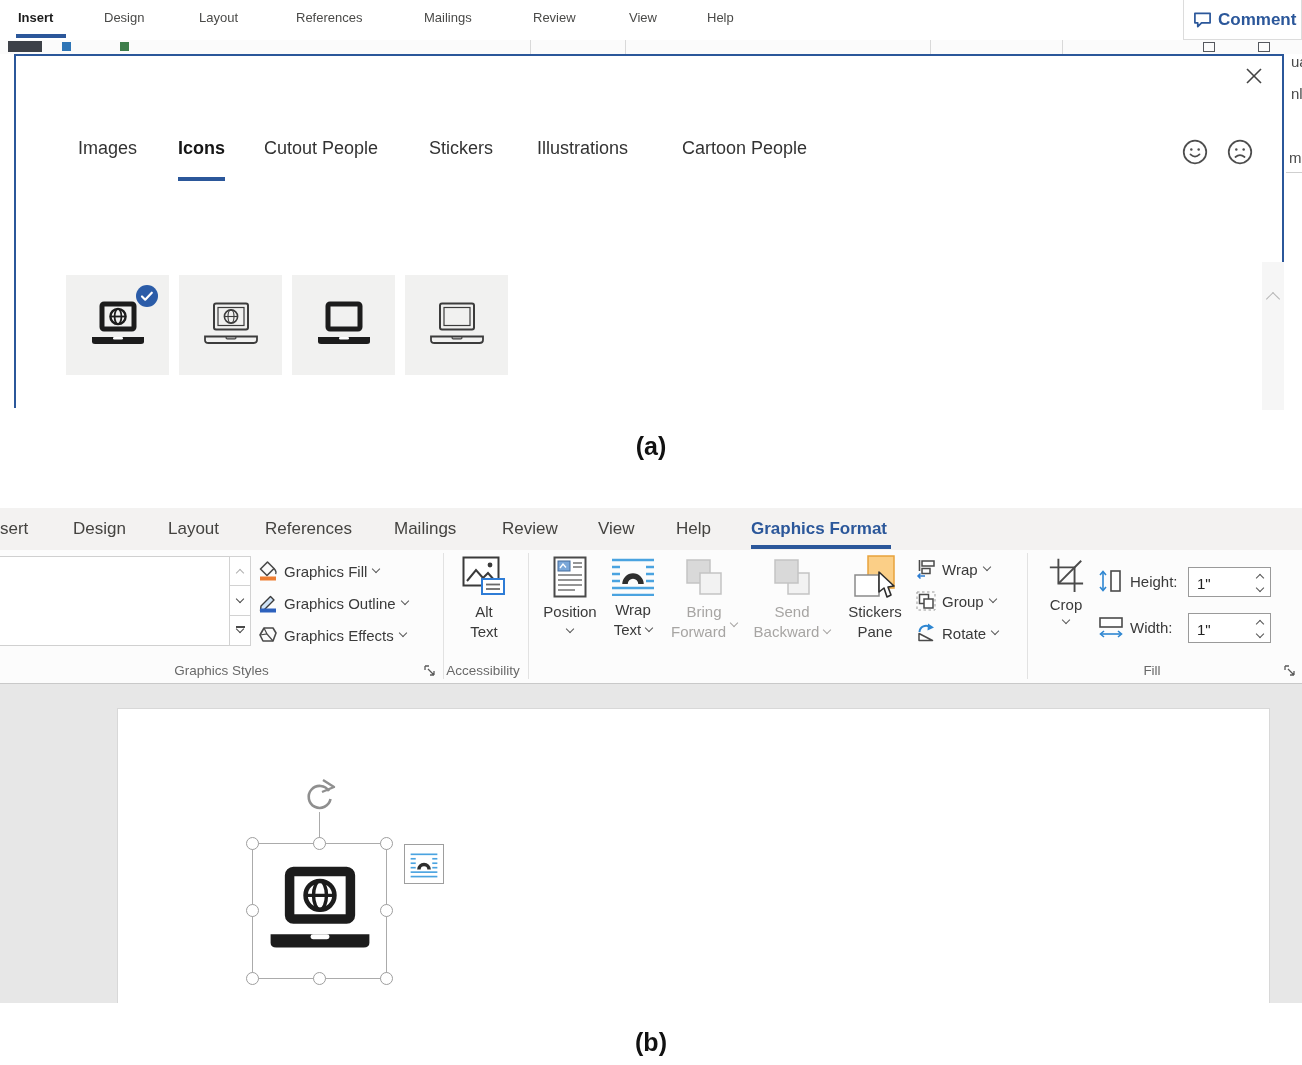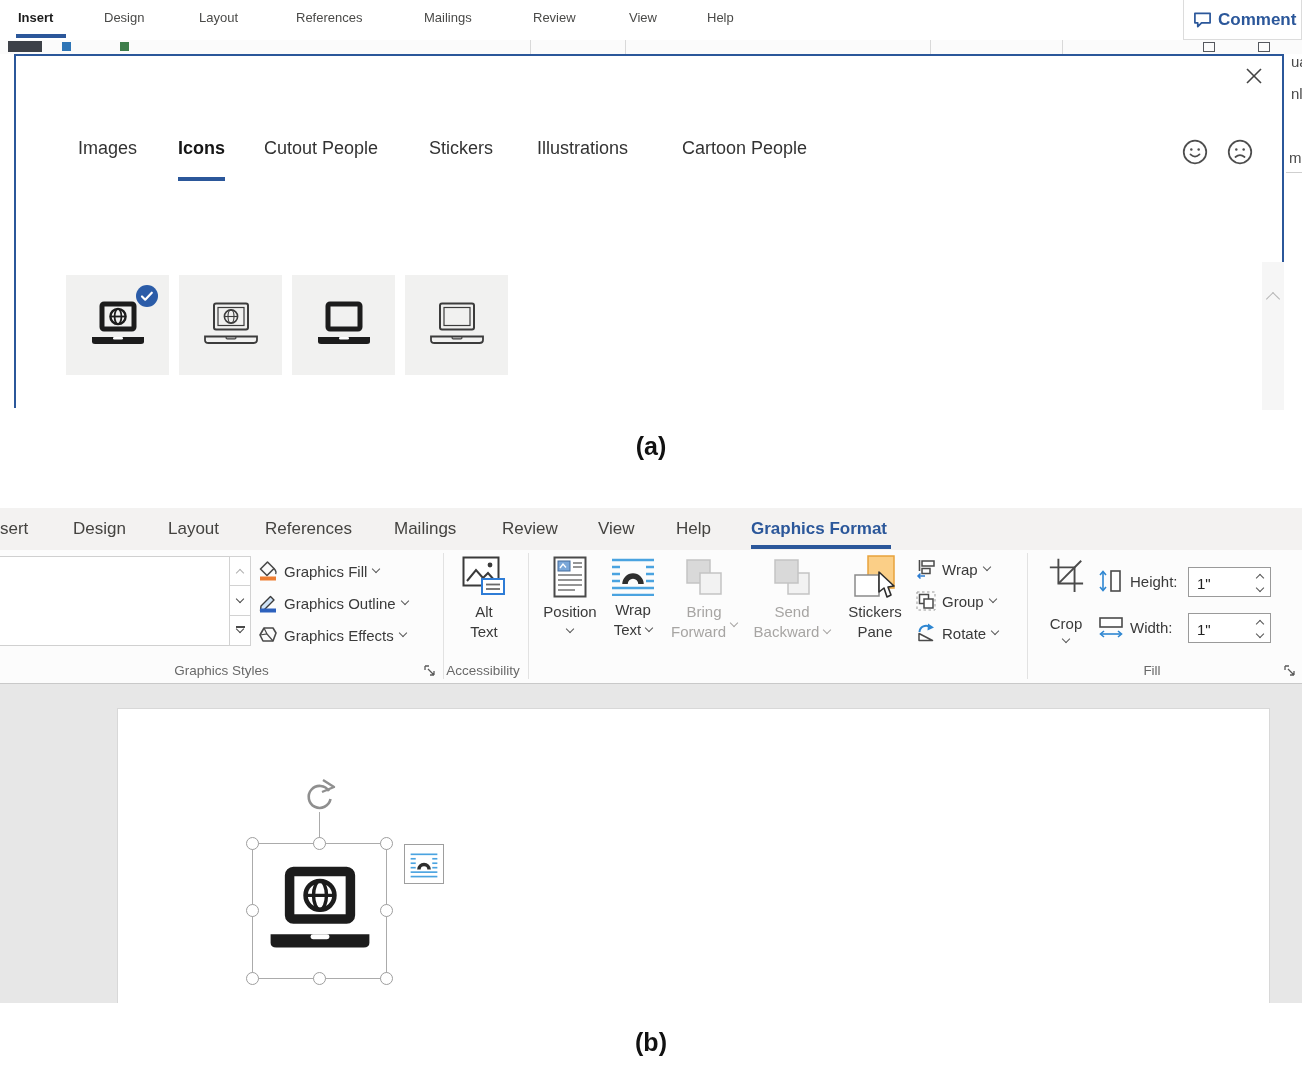--- a/index.html
+++ b/index.html
@@ -352,21 +352,21 @@
     </div>
 
     <div class="vsep" style="left:1027px;top:3px;"></div>
 
     <div class="rbtn-v" style="left:1042px;top:6px;width:48px;">
       <svg width="38" height="38" viewBox="0 0 40 40">
         <path d="M12 3 V29 H38" fill="none" stroke="#4a4a4a" stroke-width="2"></path>
         <path d="M3 12 H29 V38" fill="none" stroke="#4a4a4a" stroke-width="2"></path>
         <line x1="12" y1="29" x2="36" y2="5" stroke="#4a4a4a" stroke-width="2"></line>
       </svg>
-      <span style="margin-top:20px;">Crop</span>
+      <span style="margin-top:1px;">Crop</span>
       <span class="chv chv-sm" style="color:#5a5a5a;margin-top:4px;"></span>
     </div>
 
     <div class="rbtn-h" style="left:1098px;top:18px;">
       <svg width="26" height="24" viewBox="0 0 26 24">
         <line x1="5" y1="3" x2="5" y2="21" stroke="#2e86d1" stroke-width="1.6"></line>
         <path d="M2 6 L5 2.5 L8 6 M2 18 L5 21.5 L8 18" fill="none" stroke="#2e86d1" stroke-width="1.6"></path>
         <rect x="13" y="2" width="9" height="20" fill="#fff" stroke="#4a4a4a" stroke-width="1.6"></rect>
       </svg>
       <span>Height:</span>

